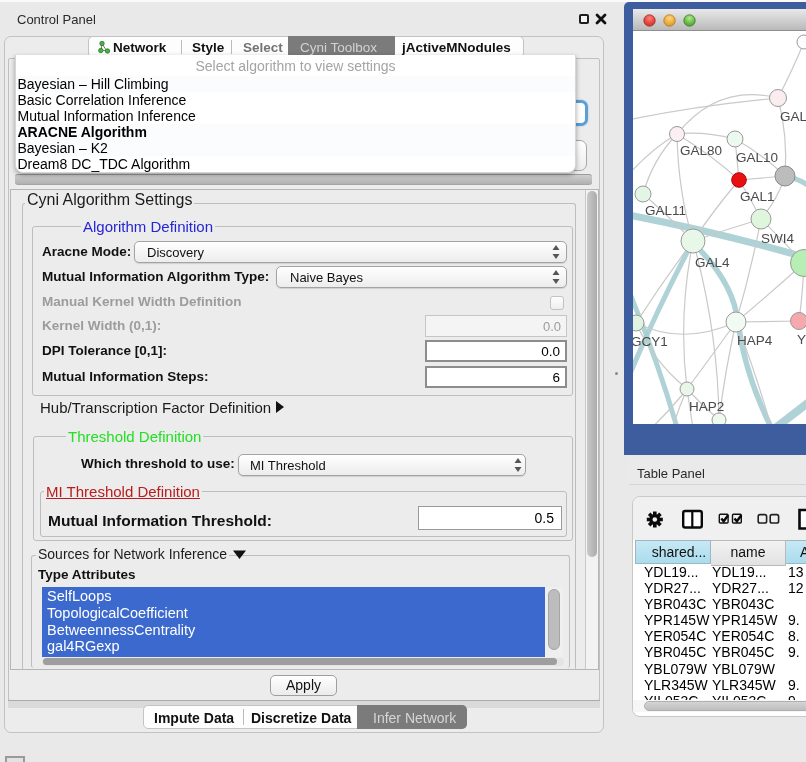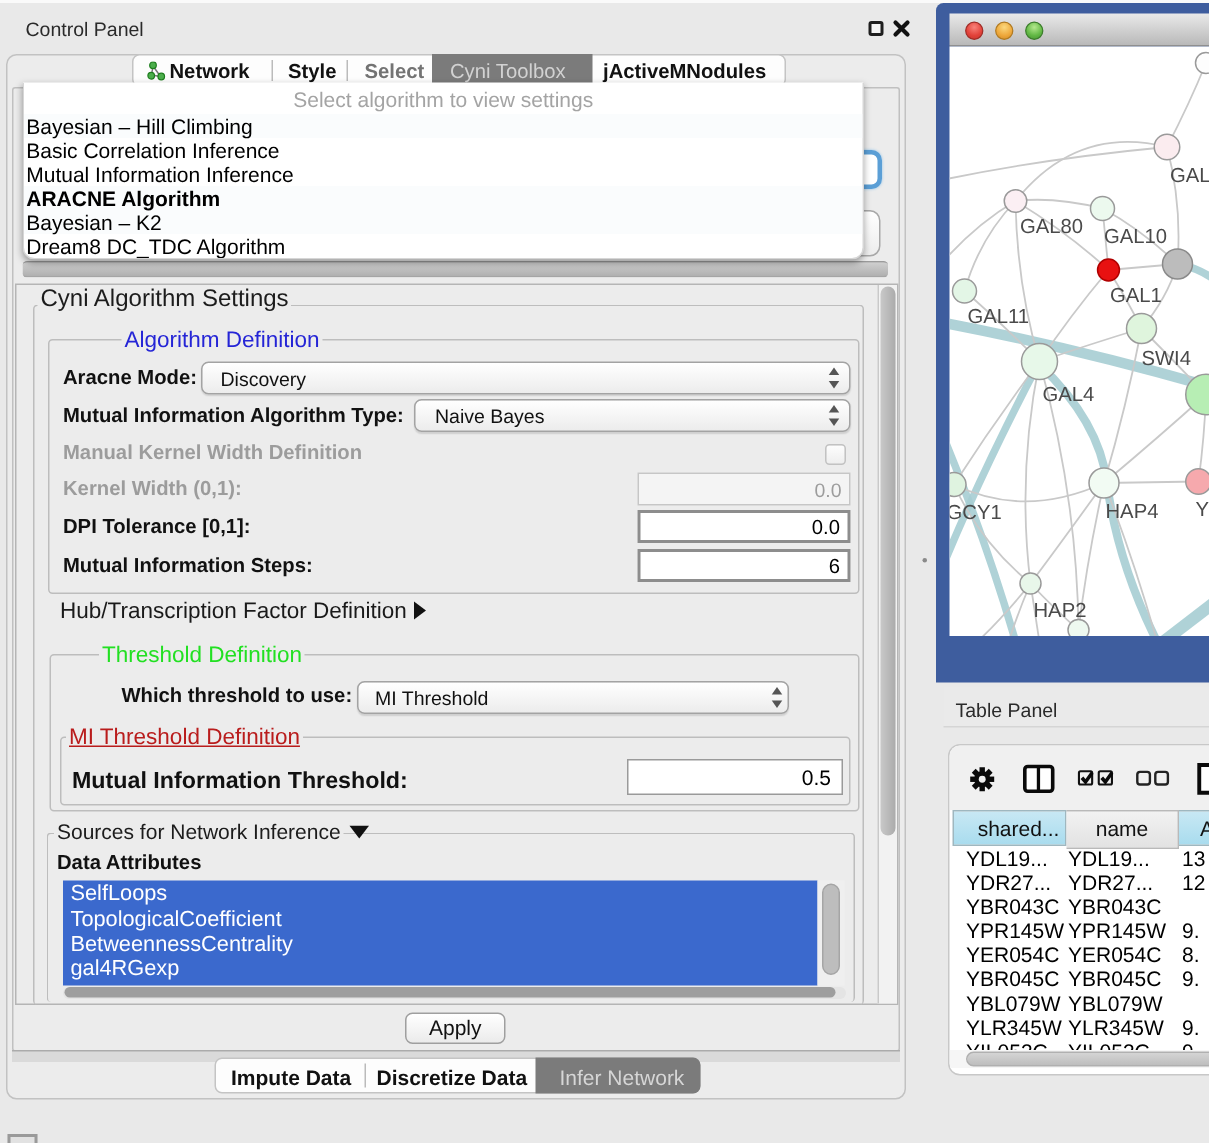--- a/index.html
+++ b/index.html
@@ -110,21 +110,21 @@
 
 <div class="abs flab" style="left:48px;top:512px;font-size:15.5px;">Mutual Information Threshold:</div>
 <div class="abs" style="left:418px;top:506px;width:144px;height:24px;border:1px solid #9a9a9a;background:#fff;color:#000;font-size:14px;text-align:right;padding:3px 7px 0 0;">0.5</div>
 
 <div class="abs" style="left:31px;top:555px;width:539px;height:113px;border:1px solid #bdbdbd;border-radius:3px;border-bottom:none;"></div>
 <div class="abs glab" style="left:36px;top:546px;font-size:14px;">Sources for Network Inference</div>
 <svg class="abs" style="left:232px;top:549px;" width="15" height="11" viewBox="0 0 15 11">
     <path d="M1 1.5 L14 1.5 L7.5 10 Z" fill="#111"></path>
   </svg>
 
-<div class="abs b" style="left:38px;top:567px;font-size:13.5px;color:#111;">Data Attributes</div>
+<div class="abs b" style="left:38px;top:567px;font-size:13.5px;color:#111;">Type Attributes</div>
 
 <div class="abs" style="left:42px;top:587px;width:503px;height:70px;background:#3b69cd;color:#fff;font-size:14.5px;line-height:16.8px;padding:1px 0 0 5px;">
 SelfLoops<br>TopologicalCoefficient<br>BetweennessCentrality<br>gal4RGexp
 </div>
 <div class="abs" style="left:545px;top:587px;width:18px;height:70px;background:#efefef;"></div>
 <div class="abs" style="left:548px;top:589px;width:12px;height:61px;background:#bdbdbd;border-radius:6px;border:1px solid #a5a5a5;"></div>
 
 <div class="abs" style="left:42px;top:658px;width:522px;height:8px;background:#e4e4e4;border-radius:4px;"></div>
 <div class="abs" style="left:43px;top:658px;width:514px;height:7px;background:#9e9e9e;border-radius:4px;"></div>
 

